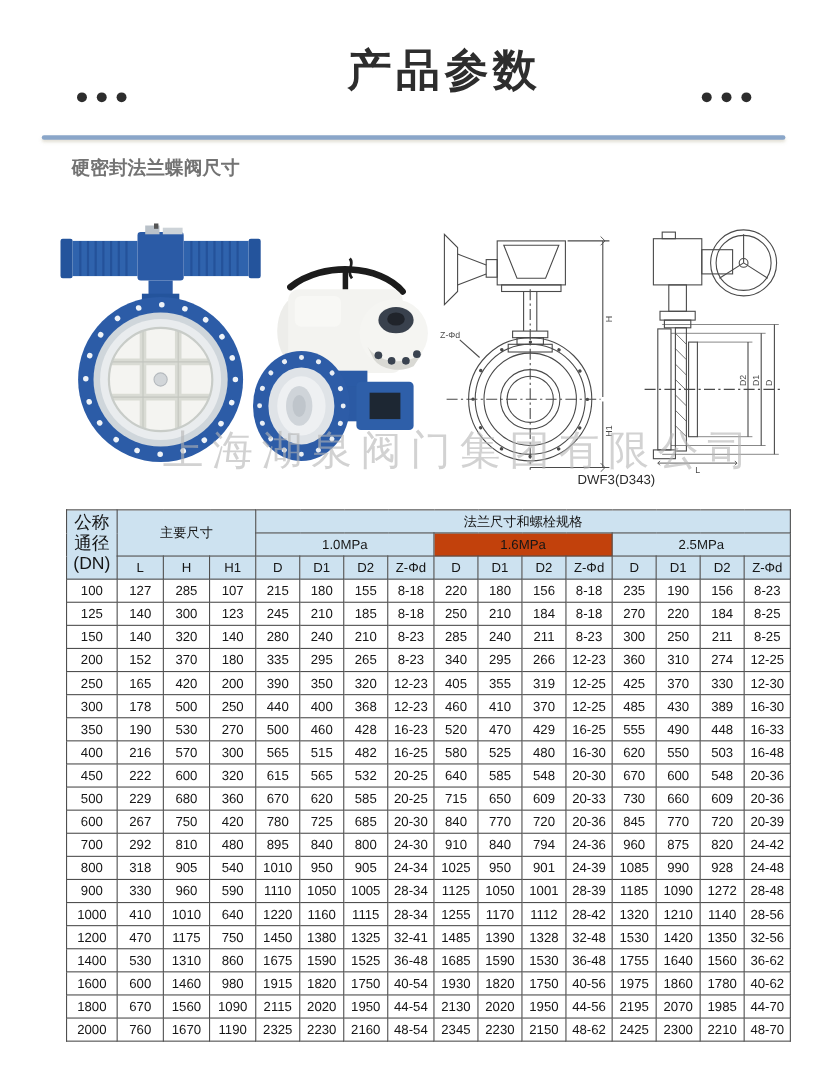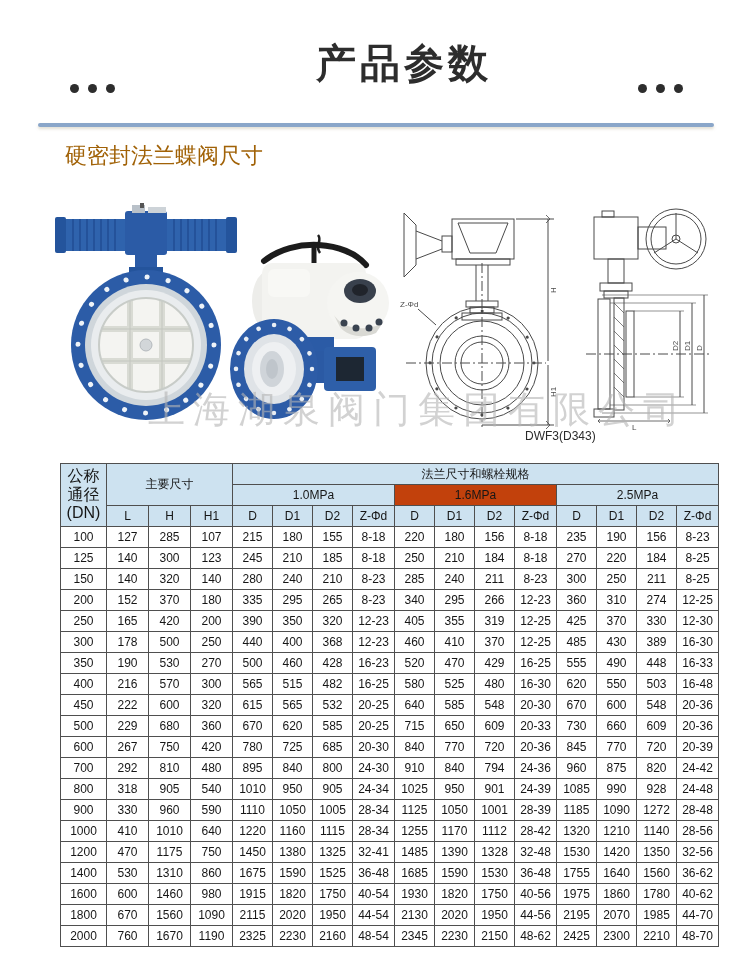--- a/index.html
+++ b/index.html
@@ -11,21 +11,21 @@
   .page-title { position:absolute; top:36px; left:0; width:750px; text-align:center;
     font-size:40px; font-weight:700; color:#2d2d2d; letter-spacing:4px;margin-left:29px; }
   .dots { position:absolute; top:84px; display:flex; gap:9px; }
   .dots.left { left:70px; }
   .dots.right { left:638px; }
   .dots i { width:9px; height:9px; border-radius:50%; background:#2d2d2d; display:block; }
   .divider { position:absolute; top:123px; left:38px; width:676px; height:4px;
     border-radius:2px; box-shadow:0 2px 3px rgba(170,160,130,0.35); }
 
   
-  .valve-title { position:absolute; top:141px; left:65px; font-size:22px; font-weight:400; color:#a16207; }
+  .valve-title { position:absolute; top:141px; left:65px; font-size:17px; font-weight:700; color:#737373; }
   .table-title { position:absolute; top:443px; left:65px; font-size:15px; font-weight:700; color:#111; }
 
   
   .figures { position:absolute; top:195px; left:0; width:750px; height:252px; }
   .fig { position:absolute; }
   .fig-photo1 { left:50px;  top:8px; }
   .fig-photo2 { left:226px; top:38px; }
   .fig-draw1  { left:396px; top:10px; }
   .fig-draw2  { left:580px; top:4px; }
   .watermark { position:absolute; left:148px; top:190px; font-size:37px; letter-spacing:8px;

